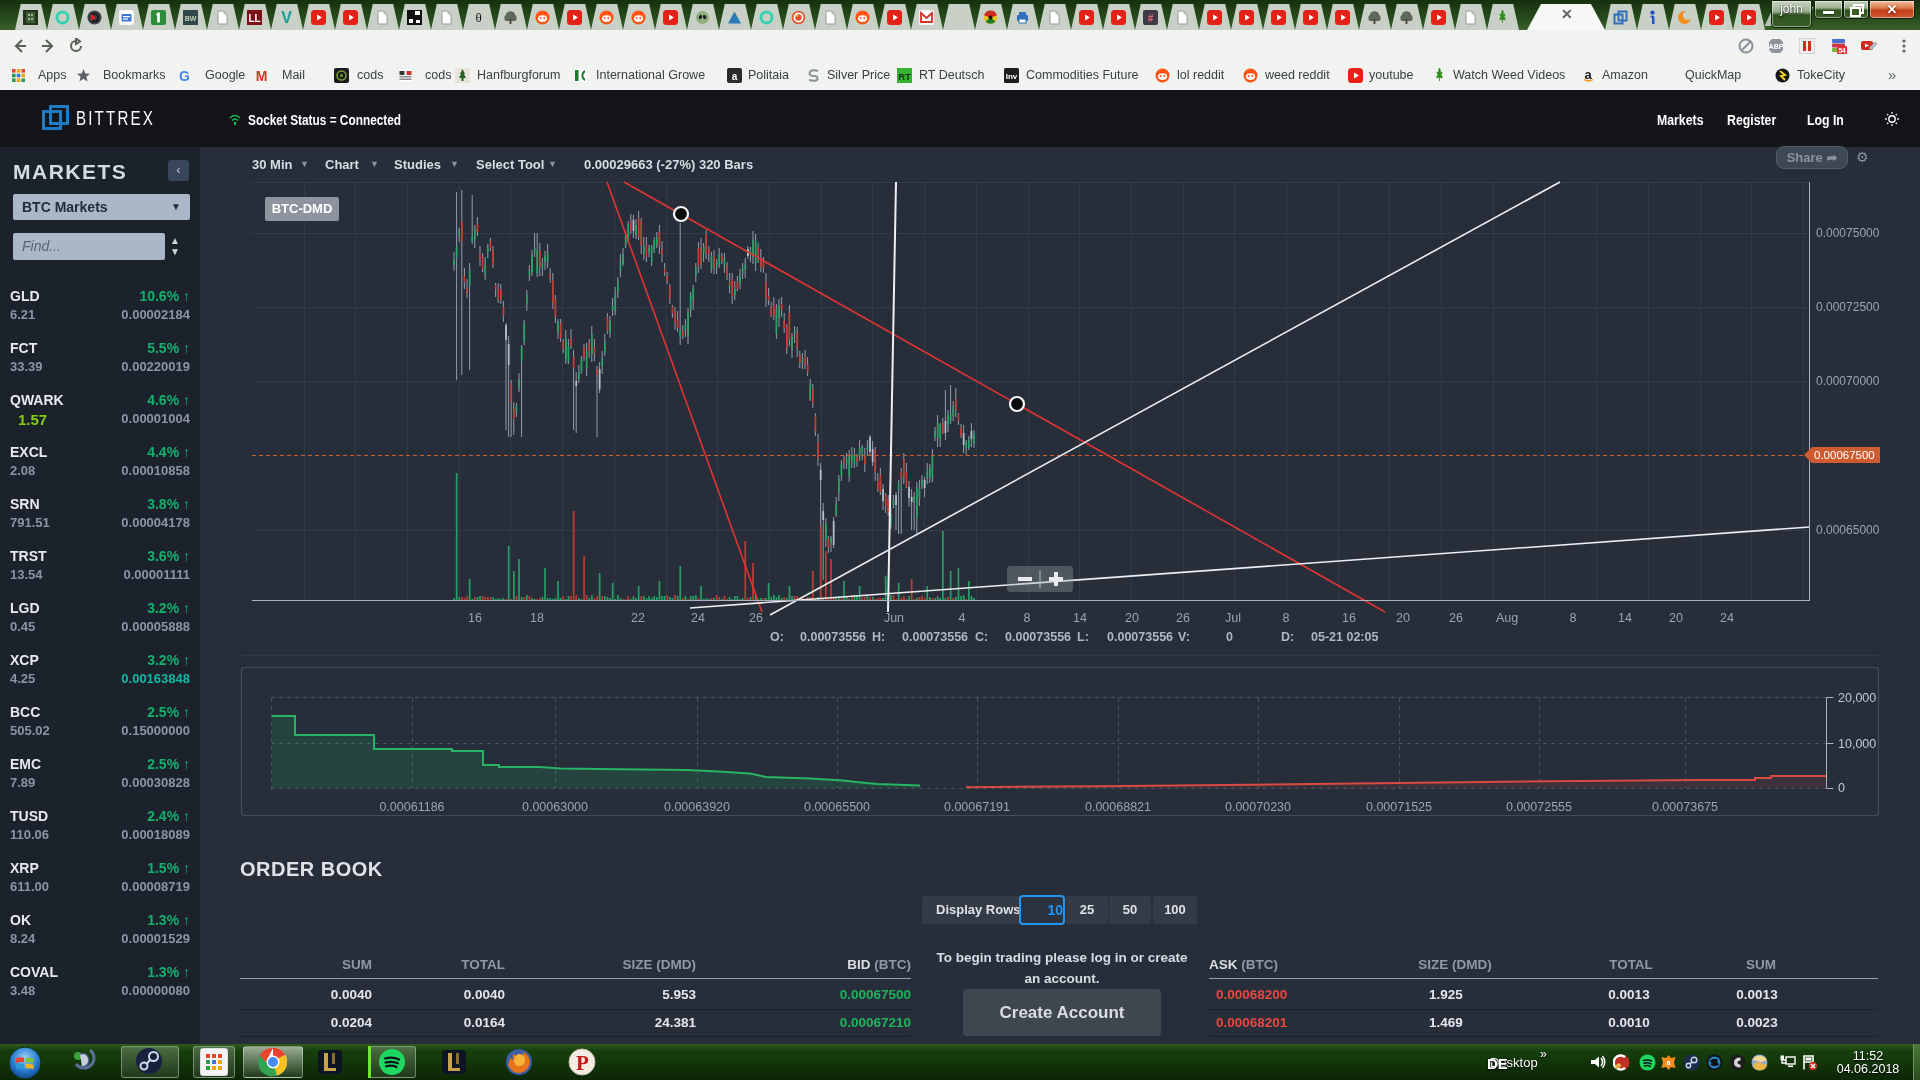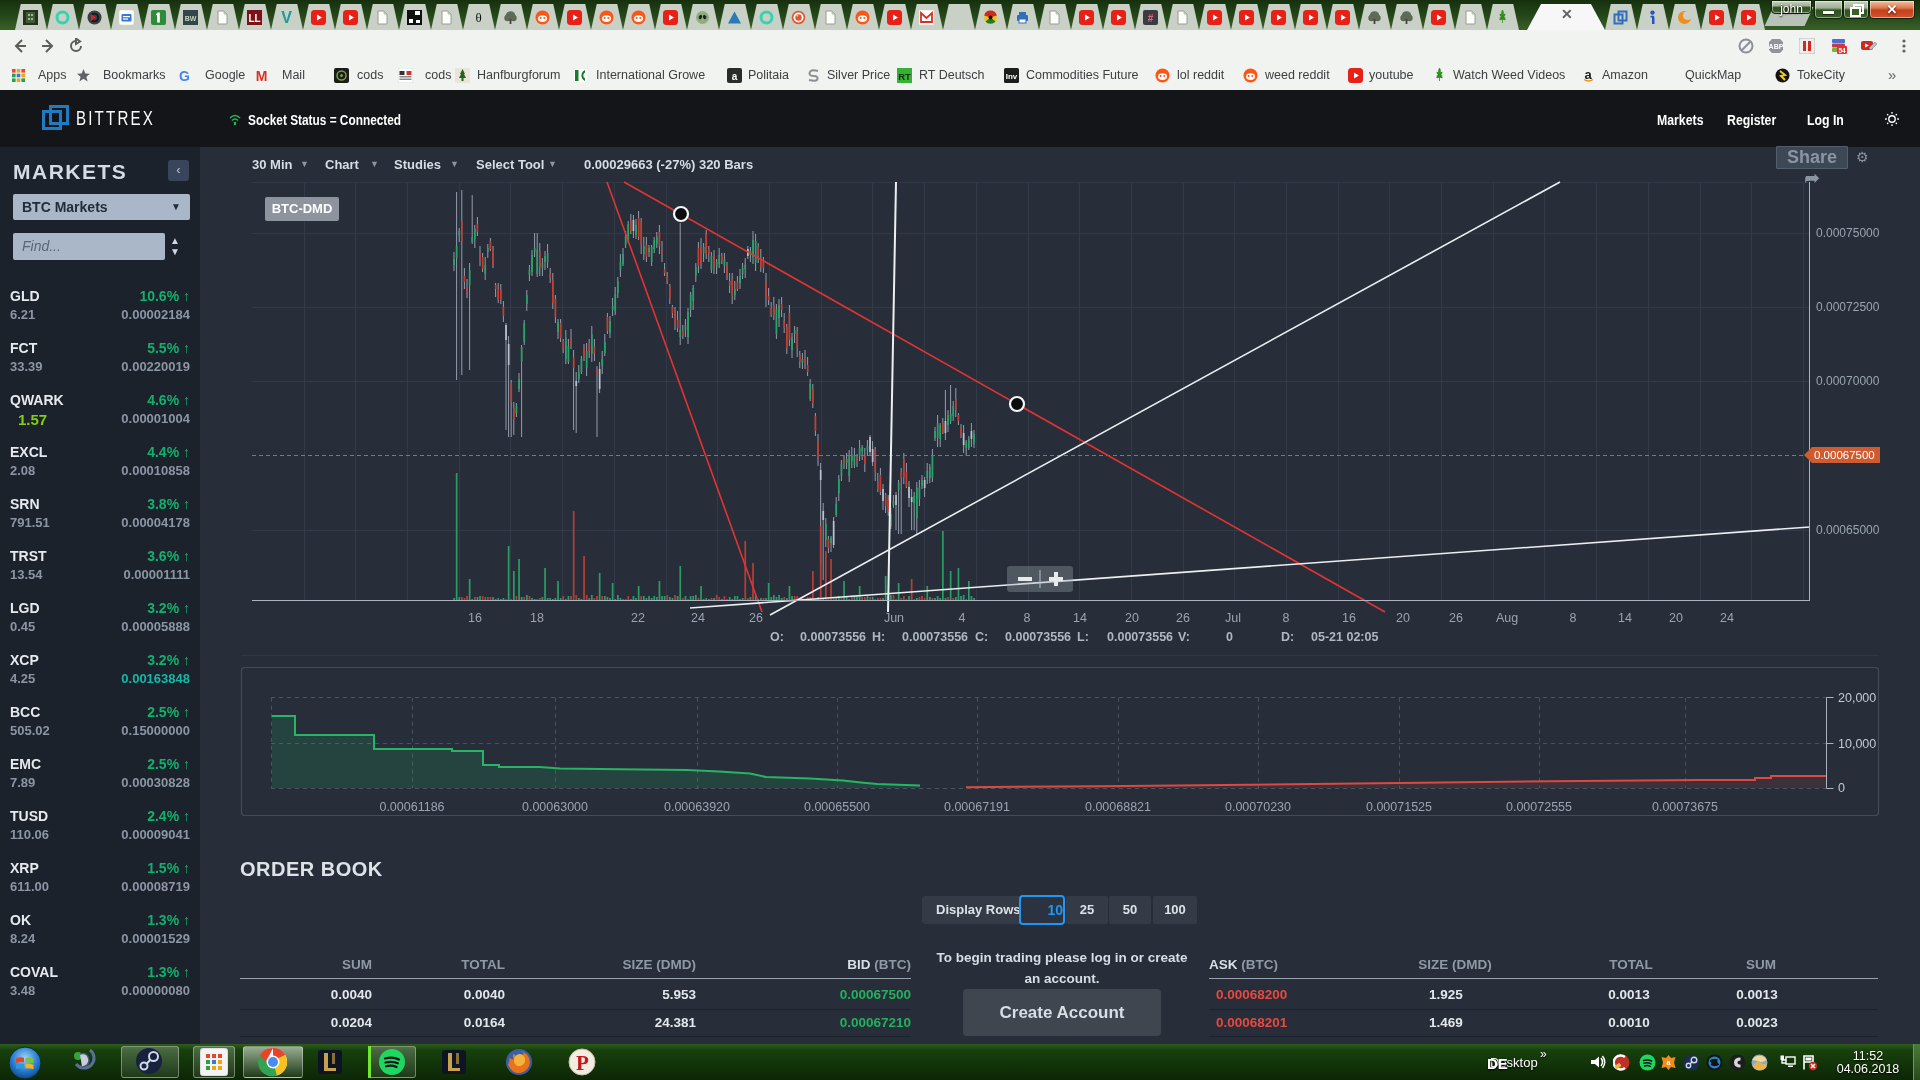--- a/index.html
+++ b/index.html
@@ -352,21 +352,21 @@
         <path d="M6 4.5 L11 7.5 L6 10.5 Z" fill="#fff"></path>
       </svg>
     </div>
     <div class="tab" style="left:1733px">
       <svg width="15" height="15" viewBox="0 0 15 15" style="position:absolute;left:8px;top:6px">
         <rect width="15" height="15" rx="3.5" fill="#e62117"></rect>
         <path d="M6 4.5 L11 7.5 L6 10.5 Z" fill="#fff"></path>
       </svg>
     </div>
     <div class="newtab" style="left:1769px"></div>
-    <div style="position:absolute;left:1771px;top:0;width:41px;height:14px;background:linear-gradient(180deg,#c8d2c2 0%,#9eb092 40%,#2f5220 55%,#3a6028 100%);border:1px solid #0f2408;border-radius:0 0 4px 4px;box-sizing:border-box;box-shadow:inset 0 0 0 1px rgba(255,255,255,0.45)">
+    <div style="position:absolute;left:1771px;top:0;width:41px;height:28px;background:linear-gradient(180deg,#c8d2c2 0%,#9eb092 40%,#2f5220 55%,#3a6028 100%);border:1px solid #0f2408;border-radius:0 0 4px 4px;box-sizing:border-box;box-shadow:inset 0 0 0 1px rgba(255,255,255,0.45)">
       <span style="display:block;text-align:center;font-size:12px;color:#fff;text-shadow:0 1px 2px #000;margin-top:1px">john</span>
     </div>
     <div style="position:absolute;left:1814px;top:0;width:29px;height:19px;background:linear-gradient(180deg,#c8d2c2 0%,#9eb092 40%,#2f5220 55%,#3a6028 100%);border:1px solid #0f2408;border-radius:0 0 4px 4px;box-sizing:border-box;box-shadow:inset 0 0 0 1px rgba(255,255,255,0.45)">
       <div style="width:11px;height:3px;background:#fff;margin:10px auto 0;box-shadow:0 1px 1px #00000088"></div>
     </div>
     <div style="position:absolute;left:1843px;top:0;width:26px;height:19px;background:linear-gradient(180deg,#c8d2c2 0%,#9eb092 40%,#2f5220 55%,#3a6028 100%);border:1px solid #0f2408;border-radius:0 0 4px 4px;box-sizing:border-box;box-shadow:inset 0 0 0 1px rgba(255,255,255,0.45)">
       <div style="position:relative;width:26px;height:19px">
         <div style="position:absolute;left:9px;top:3px;width:7px;height:6px;border:2px solid #fff"></div>
         <div style="position:absolute;left:6px;top:6px;width:7px;height:6px;border:2px solid #fff;background:#3a6028"></div>
       </div>
@@ -622,21 +622,21 @@
       <div style="position:absolute;left:10px;top:609px;width:180px;height:38px;font-weight:bold">
         <span style="position:absolute;left:0;top:0;color:#e6eaef;font-size:14px">EMC</span>
         <span style="position:absolute;right:0;top:0;color:#14b06b;font-size:14px">2.5% ↑</span>
         <span style="position:absolute;left:0;top:19px;color:#8b95a3;font-size:13px">7.89</span>
         <span style="position:absolute;right:0;top:19px;color:#8b95a3;font-size:13px">0.00030828</span>
       </div>
       <div style="position:absolute;left:10px;top:661px;width:180px;height:38px;font-weight:bold">
         <span style="position:absolute;left:0;top:0;color:#e6eaef;font-size:14px">TUSD</span>
         <span style="position:absolute;right:0;top:0;color:#14b06b;font-size:14px">2.4% ↑</span>
         <span style="position:absolute;left:0;top:19px;color:#8b95a3;font-size:13px">110.06</span>
-        <span style="position:absolute;right:0;top:19px;color:#8b95a3;font-size:13px">0.00009041</span>
+        <span style="position:absolute;right:0;top:19px;color:#8b95a3;font-size:13px">0.00018089</span>
       </div>
       <div style="position:absolute;left:10px;top:713px;width:180px;height:38px;font-weight:bold">
         <span style="position:absolute;left:0;top:0;color:#e6eaef;font-size:14px">XRP</span>
         <span style="position:absolute;right:0;top:0;color:#14b06b;font-size:14px">1.5% ↑</span>
         <span style="position:absolute;left:0;top:19px;color:#8b95a3;font-size:13px">611.00</span>
         <span style="position:absolute;right:0;top:19px;color:#8b95a3;font-size:13px">0.00008719</span>
       </div>
       <div style="position:absolute;left:10px;top:765px;width:180px;height:38px;font-weight:bold">
         <span style="position:absolute;left:0;top:0;color:#e6eaef;font-size:14px">OK</span>
         <span style="position:absolute;right:0;top:0;color:#14b06b;font-size:14px">1.3% ↑</span>
@@ -1349,21 +1349,21 @@
 <span class="ct" style="left:252px">30 Min</span>
 <span class="caret" style="left:300px">▼</span>
 <span class="ct" style="left:325px">Chart</span>
 <span class="caret" style="left:370px">▼</span>
 <span class="ct" style="left:394px">Studies</span>
 <span class="caret" style="left:450px">▼</span>
 <span class="ct" style="left:476px">Select Tool</span>
 <span class="caret" style="left:548px">▼</span>
 <span class="ct" style="left:584px">0.00029663 (-27%) 320 Bars</span>
 <div style="position:absolute;left:265px;top:197px;width:74px;height:24px;background:#8d949e;border-radius:2px;color:#fff;font-size:13px;font-weight:bold;text-align:center;line-height:24px">BTC-DMD</div>
-<div style="position:absolute;left:1776px;top:146px;width:72px;height:23px;background:#3e4754;border:1px solid #525e6e;border-radius:1px;box-sizing:border-box;color:#8a94a2;font-size:18px;font-weight:bold;text-align:center;line-height:21px">Share ➦</div>
+<div style="position:absolute;left:1776px;top:146px;width:72px;height:23px;background:#3e4754;border:1px solid #525e6e;border-radius:8px;box-sizing:border-box;color:#8a94a2;font-size:13px;font-weight:bold;text-align:center;line-height:21px">Share ➦</div>
 <span style="position:absolute;left:1856px;top:149px;color:#8a94a2;font-size:14px">⚙</span>
 <svg width="1680" height="200" viewBox="240 655 1680 200" style="position:absolute;left:240px;top:655px" font-family="Liberation Sans, sans-serif">
     <rect x="241.5" y="667.5" width="1637" height="148" rx="3" fill="none" stroke="#434b58" stroke-width="1.2"></rect>
     <line x1="271" y1="697.5" x2="1826" y2="697.5" stroke="#4a5361" stroke-width="1" stroke-dasharray="4,4"></line>
     <line x1="271" y1="743.5" x2="1826" y2="743.5" stroke="#4a5361" stroke-width="1" stroke-dasharray="4,4"></line>
     <line x1="271" y1="788.5" x2="1826" y2="788.5" stroke="#4a5361" stroke-width="1" stroke-dasharray="4,4"></line>
     <line x1="412.5" y1="697.8" x2="412.5" y2="788" stroke="#4a5361" stroke-width="1" stroke-dasharray="4,4"></line>
     <line x1="555.5" y1="697.8" x2="555.5" y2="788" stroke="#4a5361" stroke-width="1" stroke-dasharray="4,4"></line>
     <line x1="697.5" y1="697.8" x2="697.5" y2="788" stroke="#4a5361" stroke-width="1" stroke-dasharray="4,4"></line>
     <line x1="837.5" y1="697.8" x2="837.5" y2="788" stroke="#4a5361" stroke-width="1" stroke-dasharray="4,4"></line>

